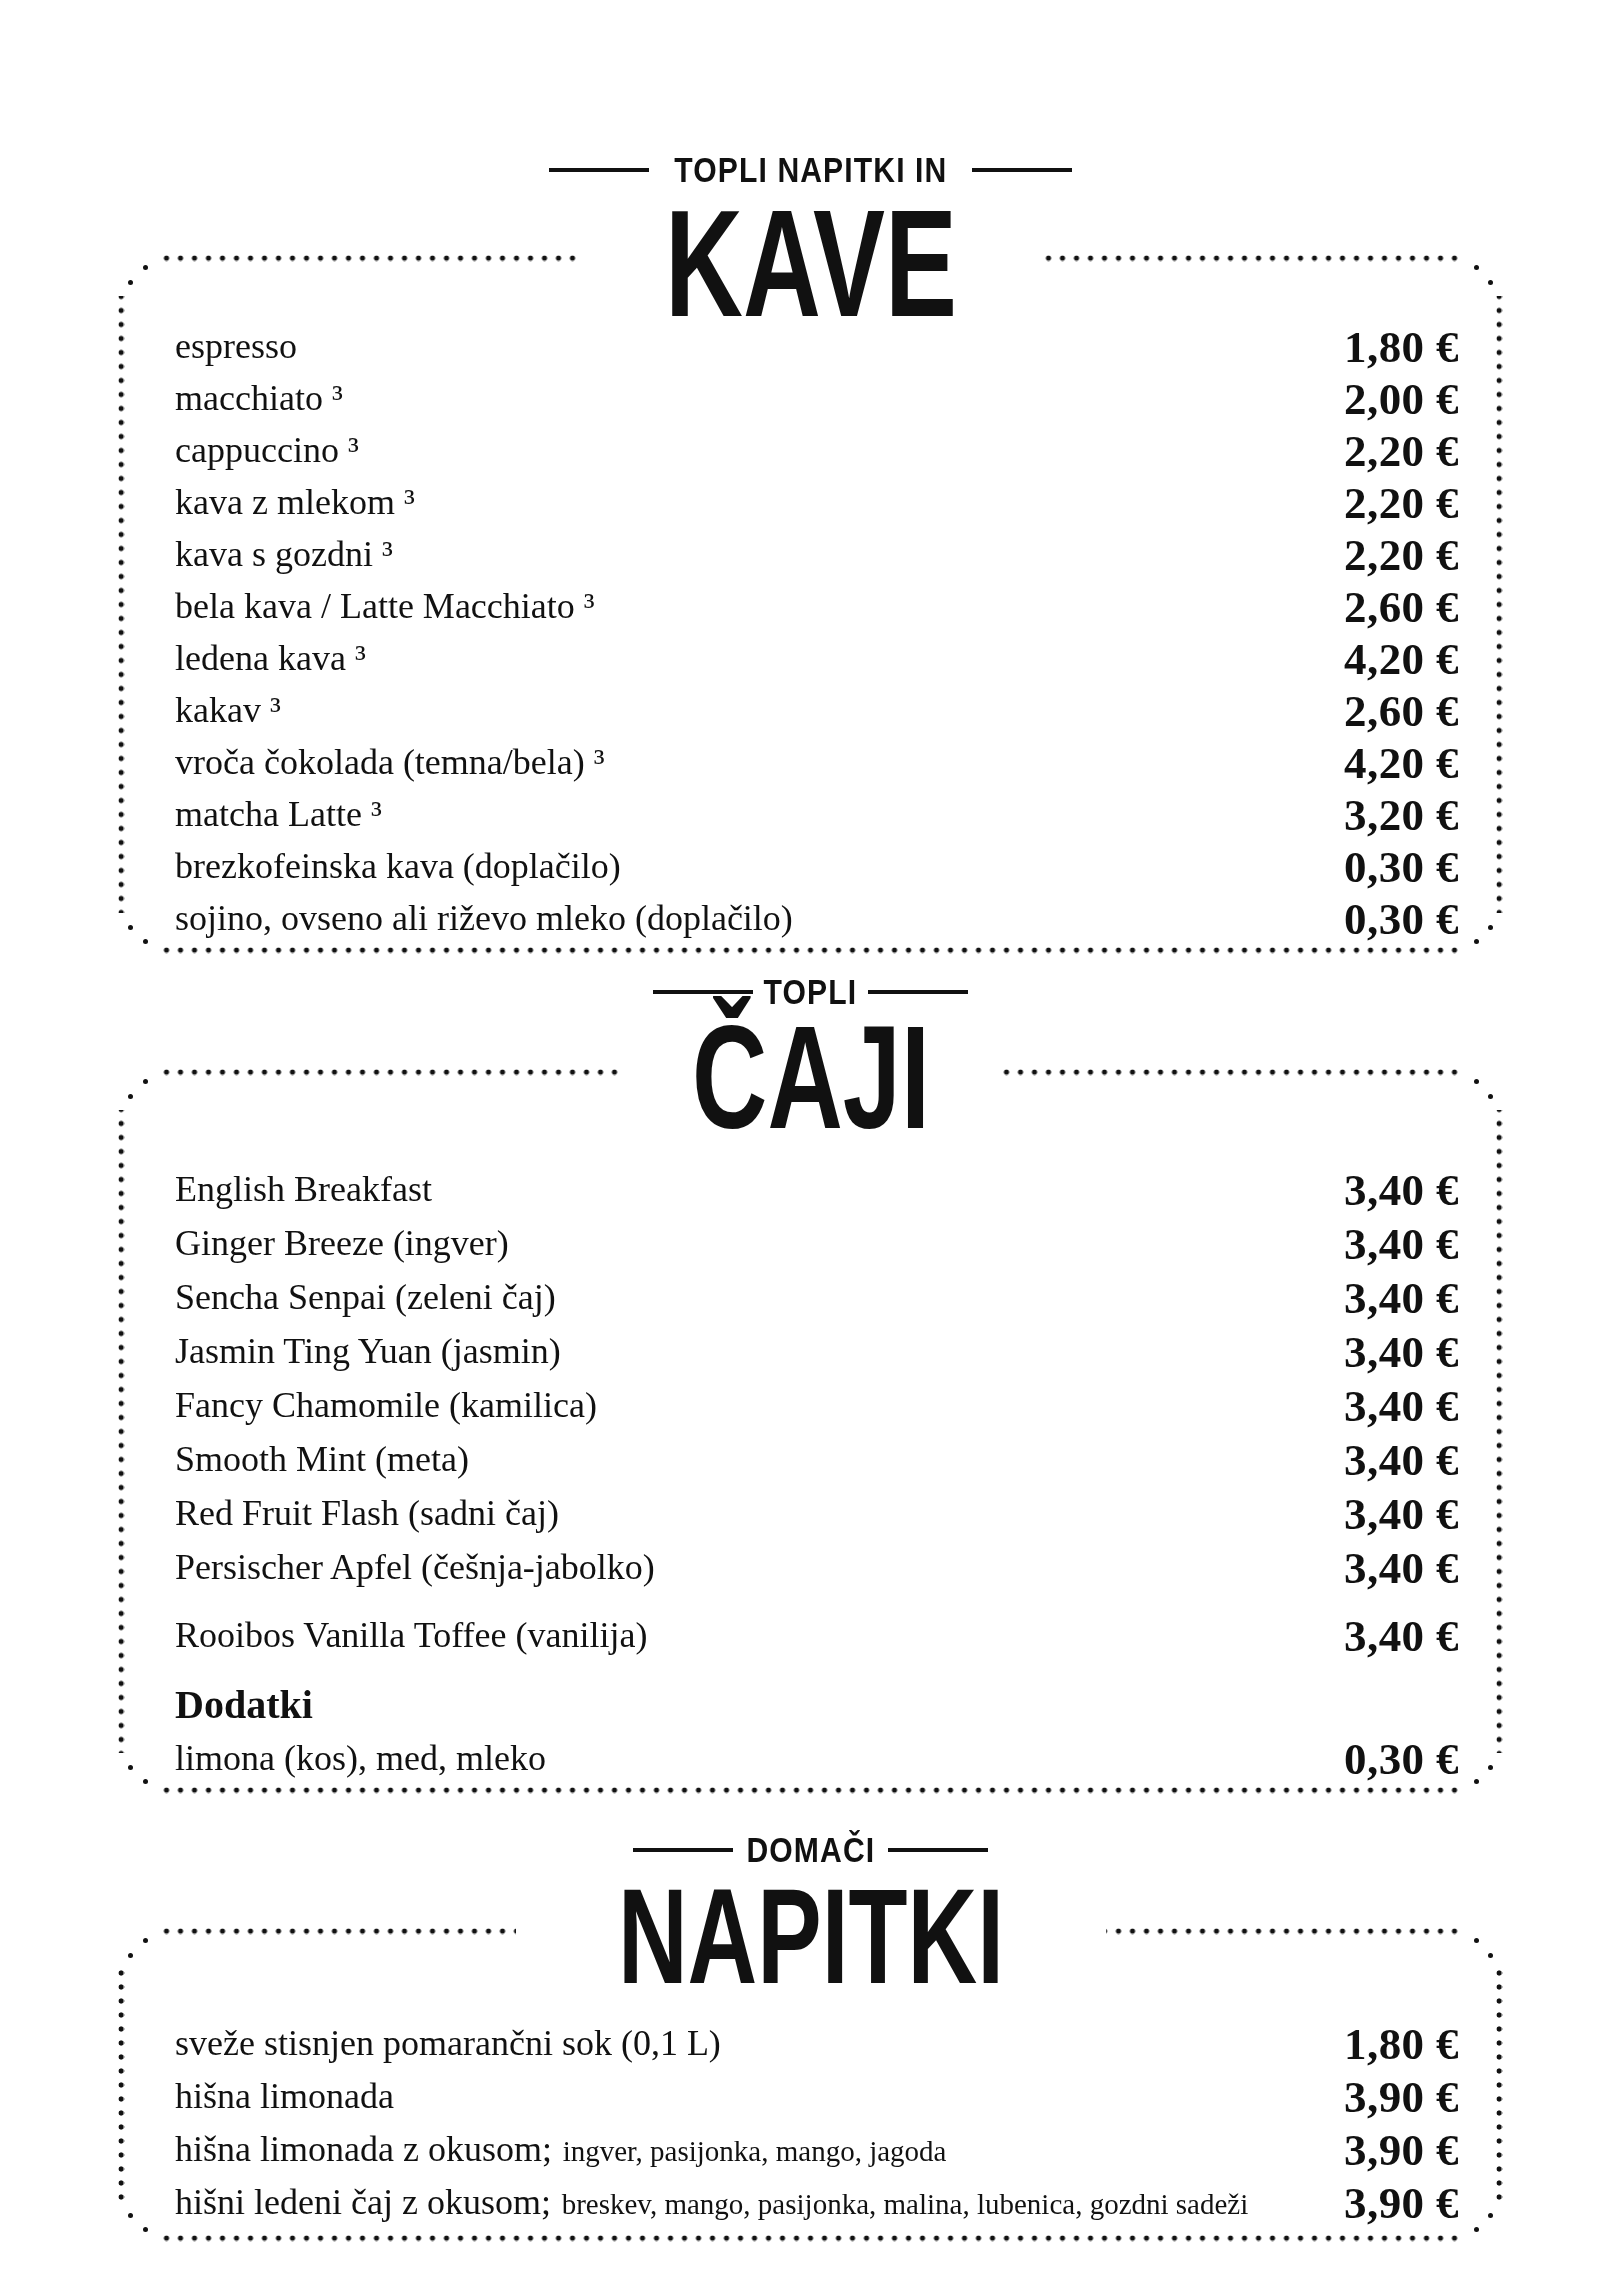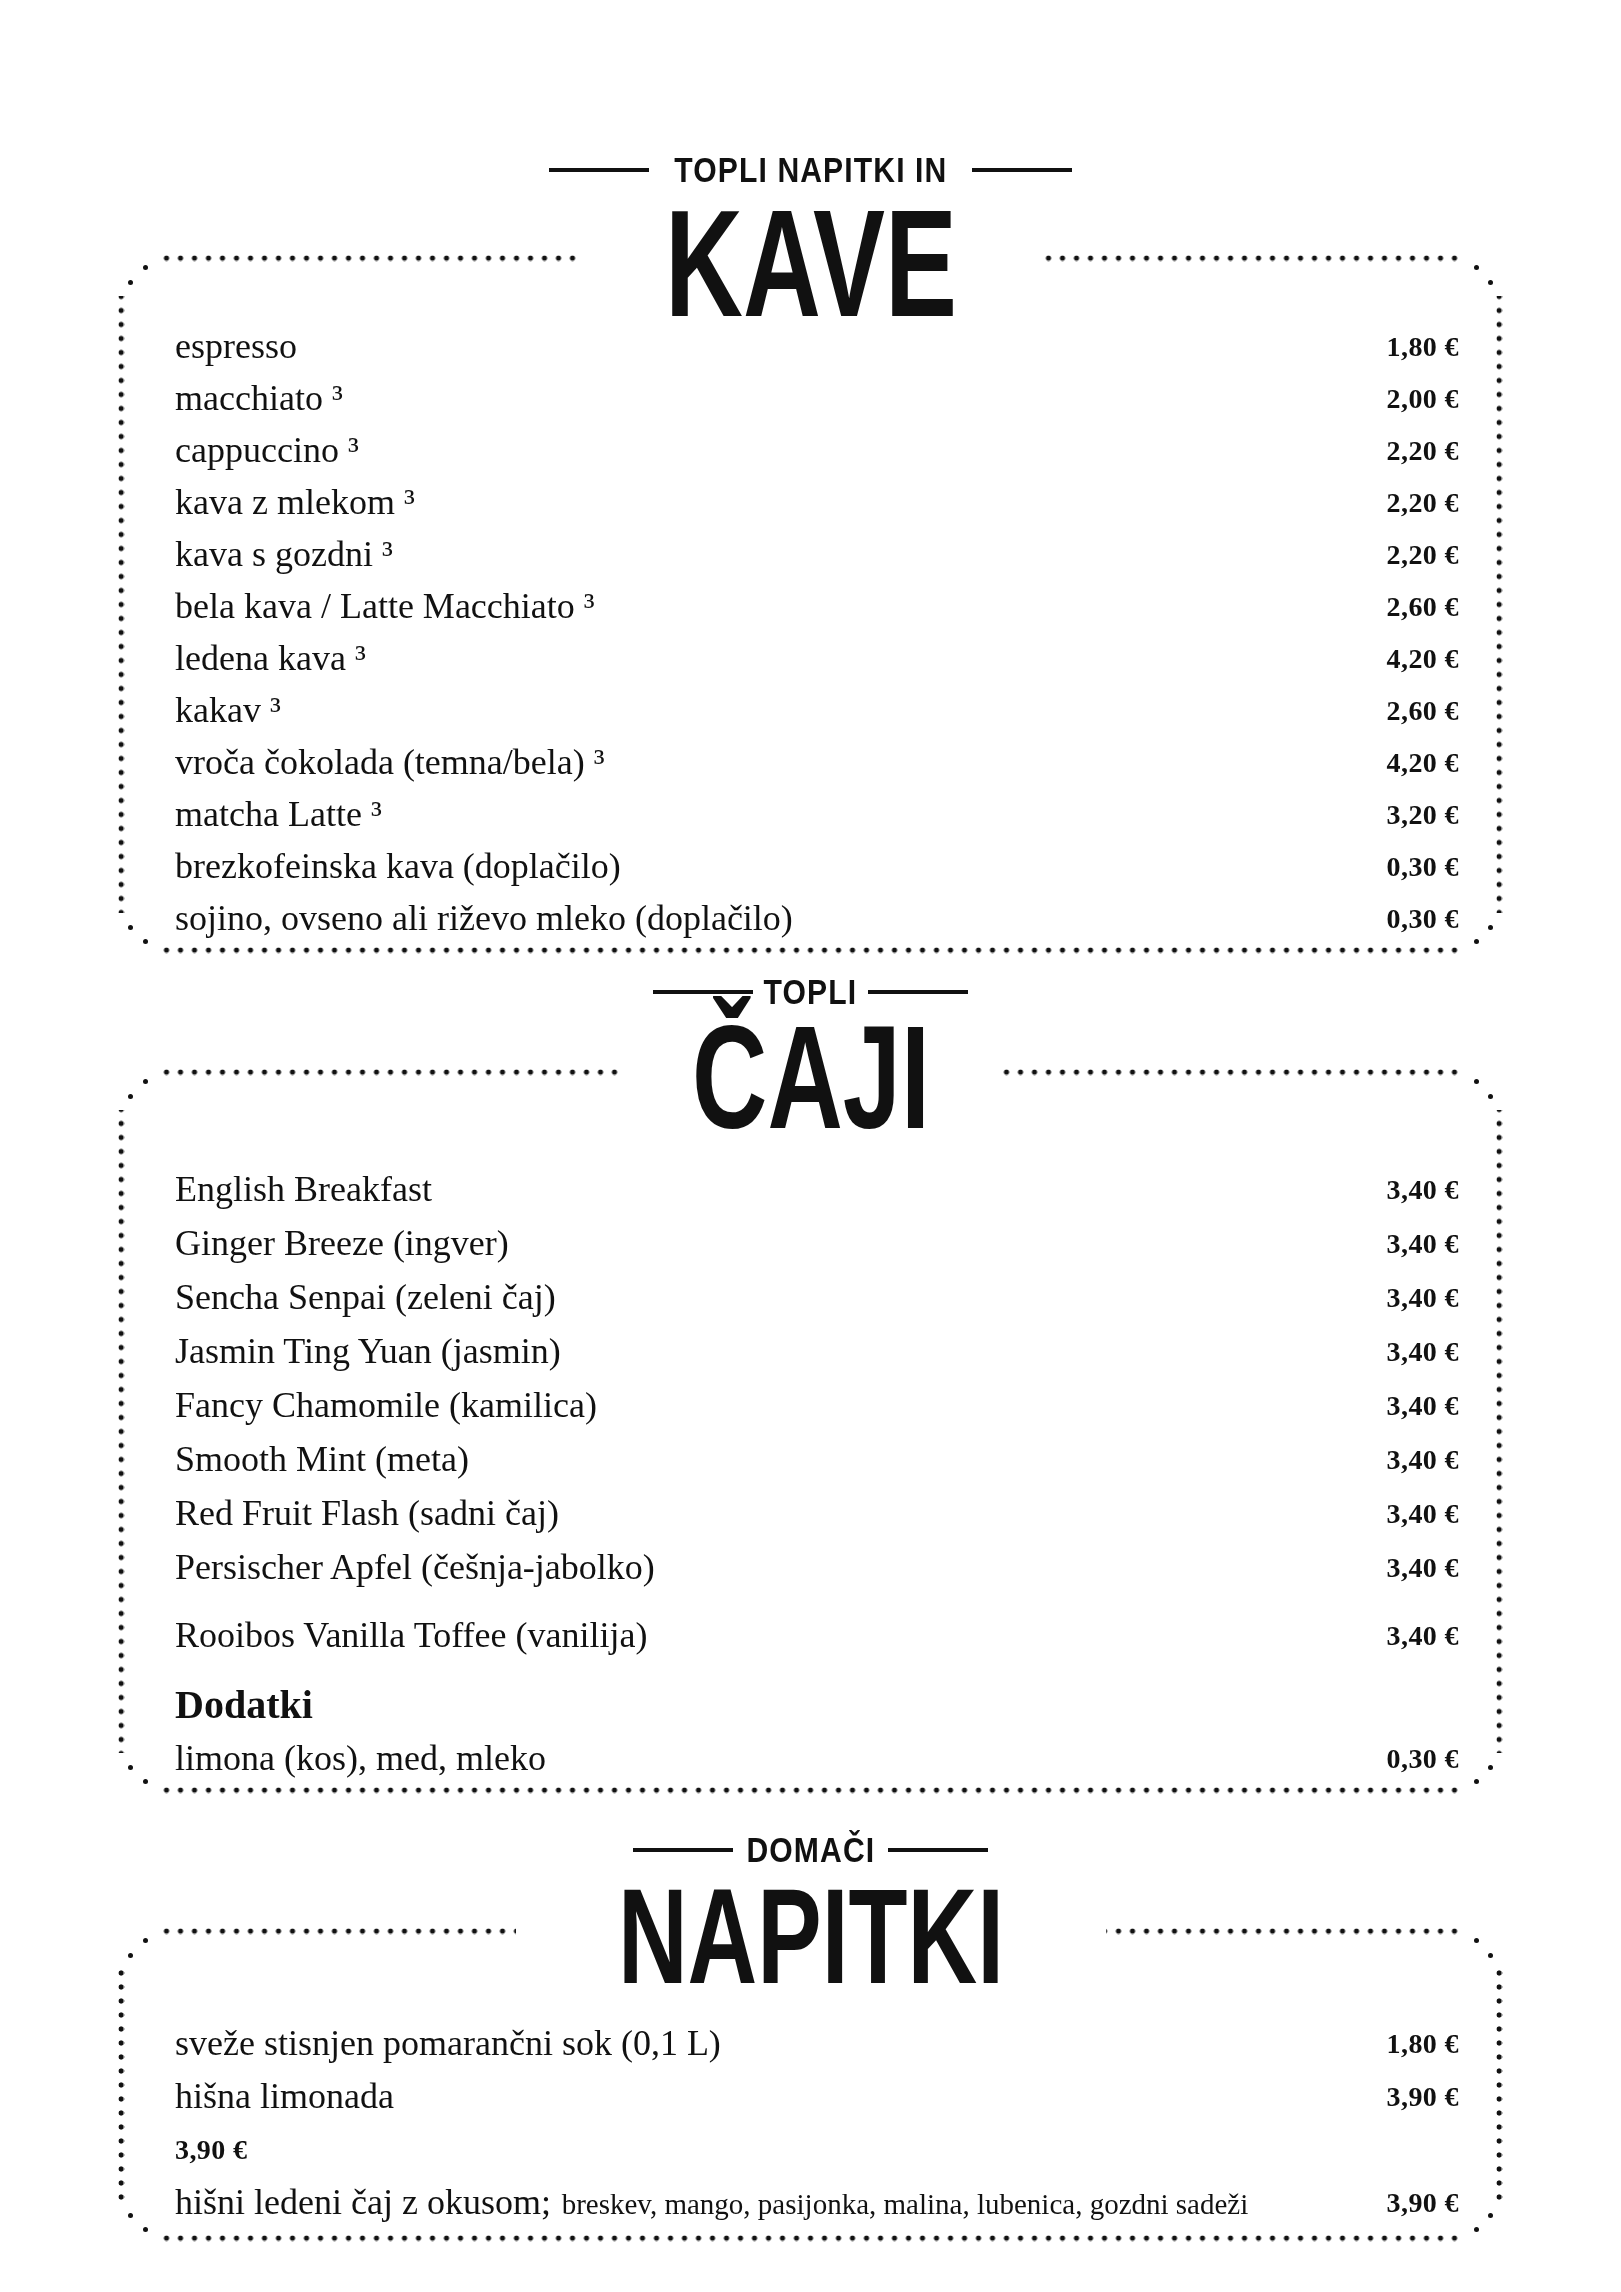--- a/index.html
+++ b/index.html
@@ -124,21 +124,21 @@
     font-weight:700;
     font-size:40px;
   }
   .item-detail{
     font-size:29px;
     margin-left:10.7px;
     white-space:nowrap;
   }
   .item-price{
     font-weight:700;
-    font-size:28px;
+    font-size:45px;
     white-space:nowrap;
     letter-spacing:0.4px;
   }
 </style>
 </head>
 <body>
 
 <div class="page">
 
   <section class="menu-section" id="sec0">
@@ -410,20 +410,24 @@
 
   <div class="menu-row">
     <div class="item-left">
       <span class="item-name">hišna limonada</span>
 
     </div>
     <span class="item-price">3,90 €</span>
   </div>
 
   <div class="menu-row">
+    <div class="item-left">
+      <span class="item-name">hišna limonada z okusom;</span>
+      <span class="item-detail">ingver, pasijonka, mango, jagoda</span>
+    </div>
     <span class="item-price">3,90 €</span>
   </div>
 
   <div class="menu-row">
     <div class="item-left">
       <span class="item-name">hišni ledeni čaj z okusom;</span>
       <span class="item-detail">breskev, mango, pasijonka, malina, lubenica, gozdni sadeži</span>
     </div>
     <span class="item-price">3,90 €</span>
   </div>

